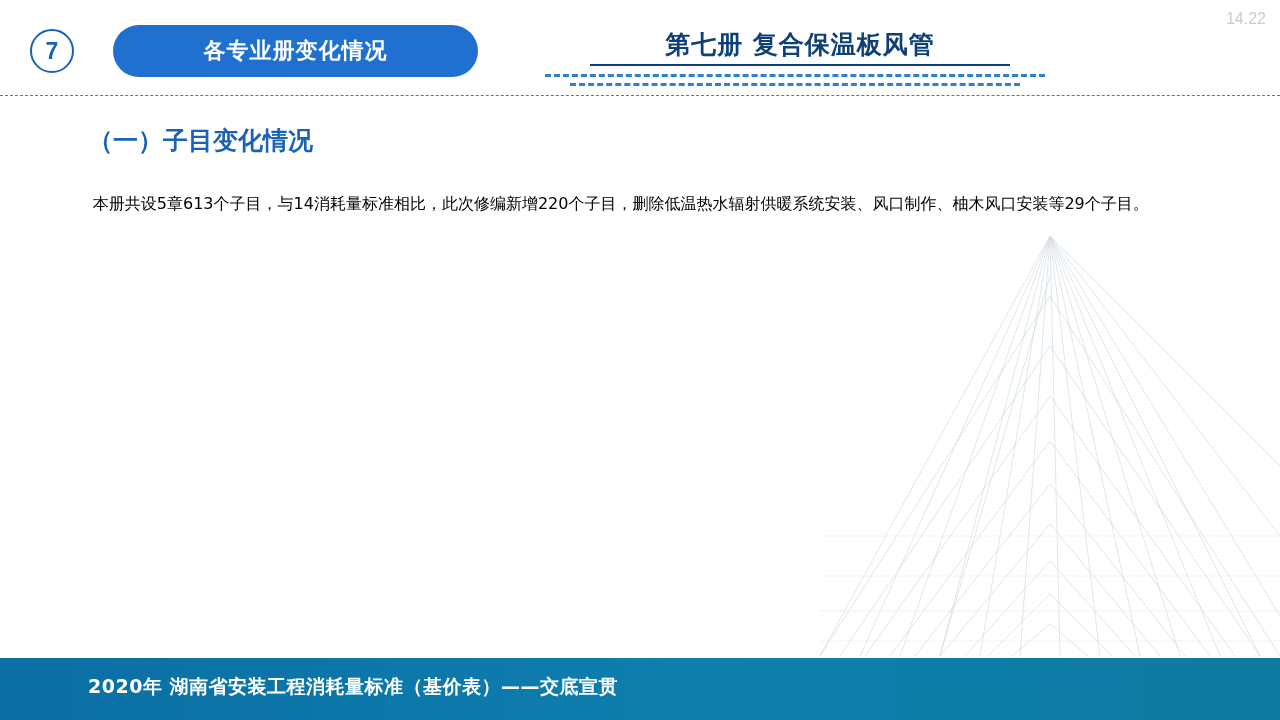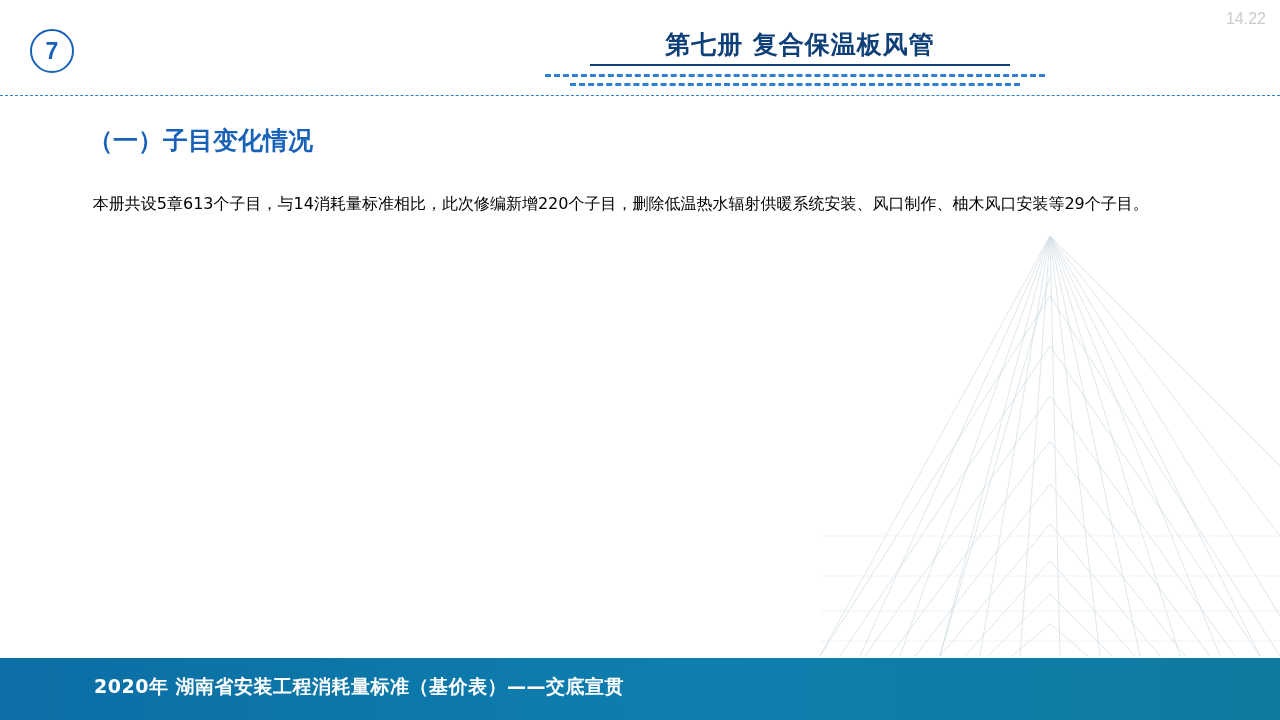--- a/index.html
+++ b/index.html
@@ -162,21 +162,21 @@
     position: absolute;
     left: 0;
     bottom: 0;
     width: 1280px;
     height: 62px;
     background: #0f6fa3;
     background: linear-gradient(90deg, #0b6ea4 0%, #0e7fae 55%, #0d7a9f 100%);
   }
   .footer-text {
     position: absolute;
-    left: 94px;
+    left: 88px;
     top: 16px;
     color: #ffffff;
     font-size: 19px;
     font-weight: bold;
     letter-spacing: 0.5px;
     font-family: "DejaVu Sans", "Liberation Sans", sans-serif;
   }
 </style>
 </head>
 <body>
@@ -216,20 +216,21 @@
     <g stroke="#bcd0db" stroke-width="0.6" fill="none" opacity="0.7">
       <line x1="0" y1="300" x2="460" y2="300"></line>
       <line x1="0" y1="340" x2="460" y2="340"></line>
       <line x1="0" y1="375" x2="460" y2="375"></line>
       <line x1="0" y1="405" x2="460" y2="405"></line>
     </g>
   </svg>
 
   <div class="header">
     <div class="chapter-badge">7</div>
+    <div class="header-pill">各专业册变化情况</div>
     <div class="header-title">第七册  复合保温板风管</div>
     <div class="title-underline"></div>
     <div class="dash-band">
       <div class="dash-row"></div>
       <div class="dash-row second"></div>
     </div>
     <div class="header-rule"></div>
   </div>
 
   <div class="slide-number">14.22</div>

